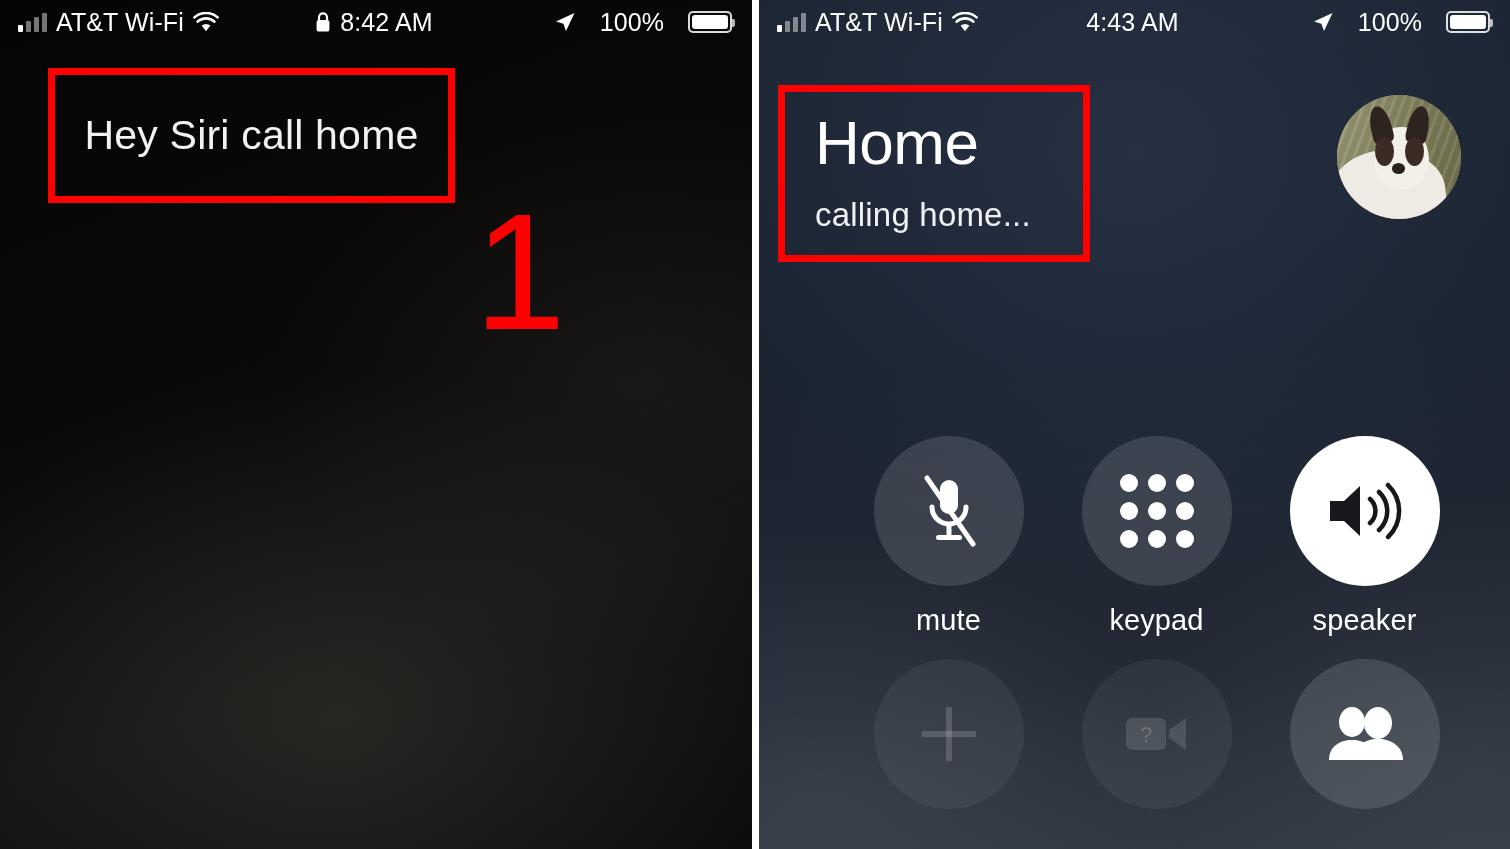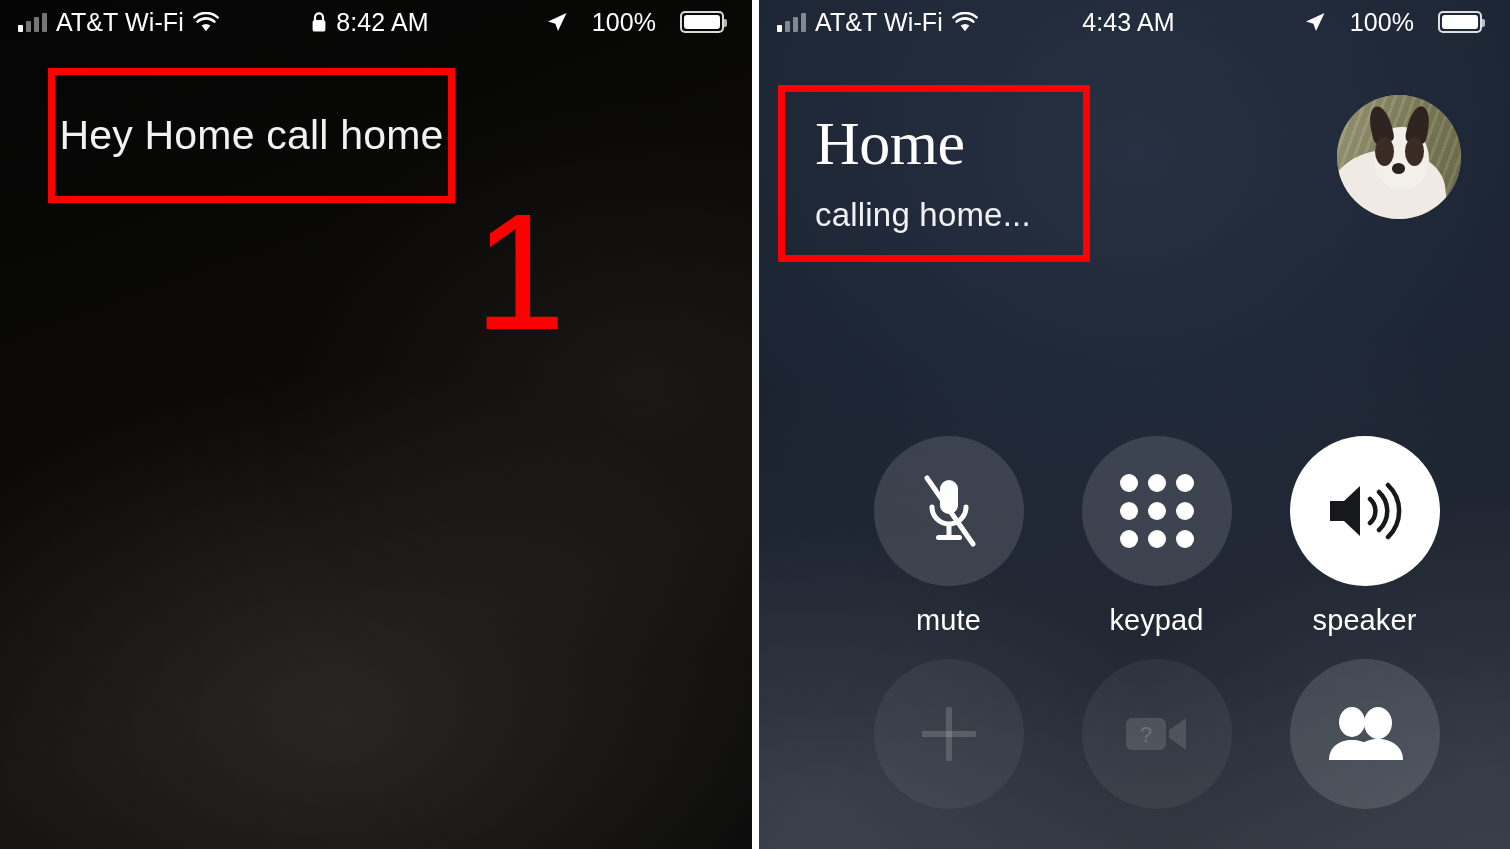--- a/index.html
+++ b/index.html
@@ -50,21 +50,21 @@
       radial-gradient(ellipse 520px 400px at 8% 95%, rgba(78,86,96,0.40) 0%, rgba(26,33,46,0) 70%),
       radial-gradient(ellipse 520px 400px at 96% 92%, rgba(70,78,90,0.35) 0%, rgba(26,33,46,0) 70%),
       linear-gradient(175deg, #1b2432 0%, #1a2230 42%, #232a35 78%, #333a42 100%);
   }
 
   
   .status-bar {
     position: absolute;
     top: 0;
     left: 0;
-    right: 12px;
+    right: 4px;
     height: 44px;
     display: flex;
     align-items: center;
     color: #ffffff;
     font-size: 25px;
     letter-spacing: 0.1px;
     text-align: center;
   }
   .status-left {
     position: absolute;
@@ -174,21 +174,20 @@
     box-sizing: border-box;
     border: 7px solid #ff0000;
     padding: 12px 0 0 30px;
   }
   .callee-name {
     color: #ffffff;
     font-size: 62px;
     line-height: 1.0;
     letter-spacing: -0.5px;
     margin: 8px 0 0 0;
-    font-family: Liberation Serif, serif;
   }
   .call-status {
     color: #f0f1f3;
     font-size: 33px;
     margin: 22px 0 0 0;
     letter-spacing: 0.2px;
   }
 
   
   .avatar {
@@ -369,21 +368,21 @@
           </svg>
         </span>
         <span class="battery-pct">100%</span>
         <span class="battery-shell">
             <span class="battery-fill"></span>
           </span>
       </div>
     </div>
 
     <div class="siri-caption">
-      <span class="siri-caption-text">Hey Home call home</span>
+      <span class="siri-caption-text">Hey Siri call home</span>
     </div>
 
     <div class="step-number step-number-1">1</div>
   </div>
 
   <div class="panel-divider"></div>
 
   <div class="panel panel-right">
 
     <div class="status-bar">

